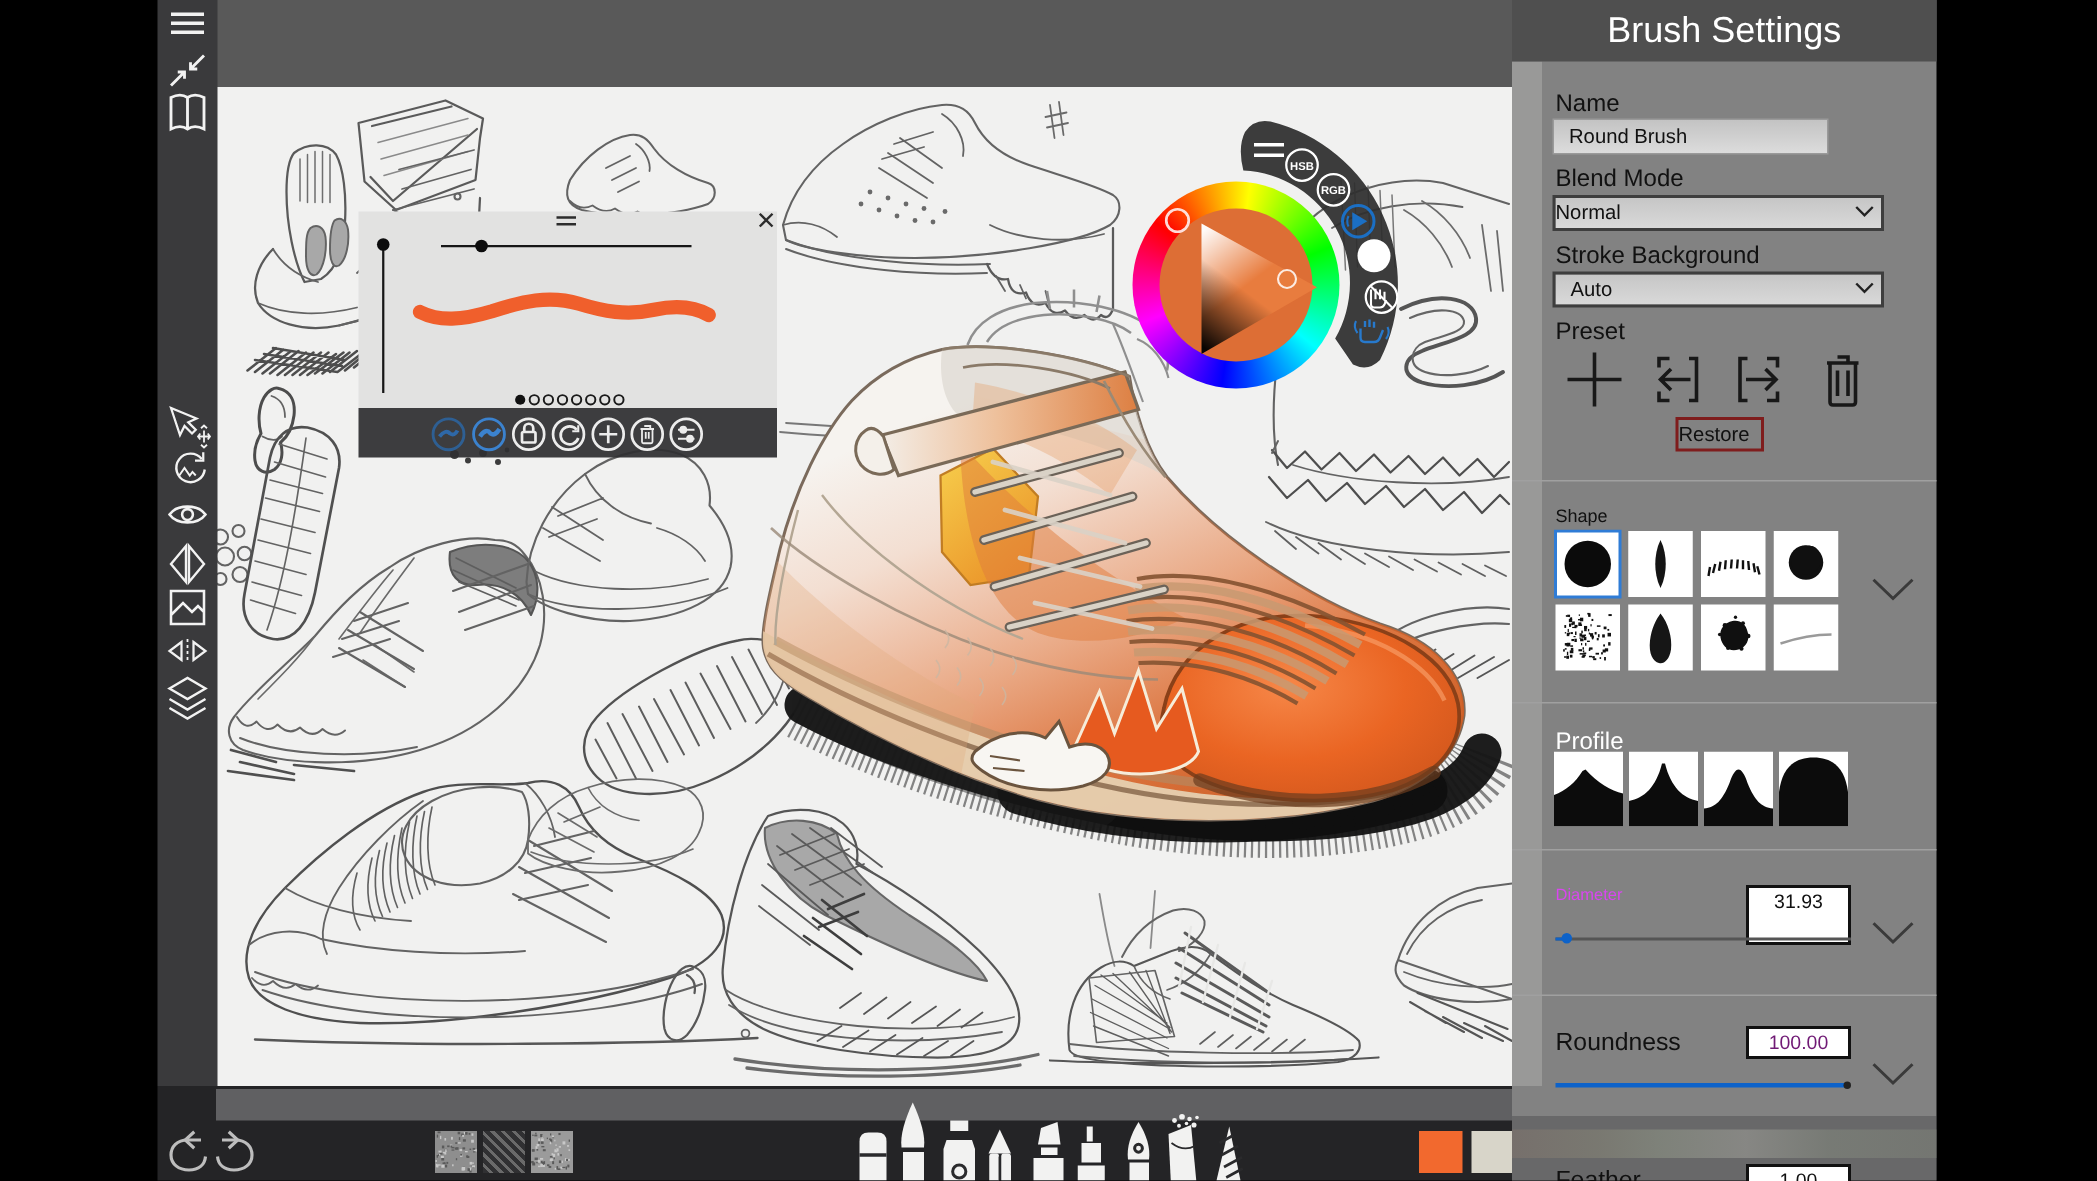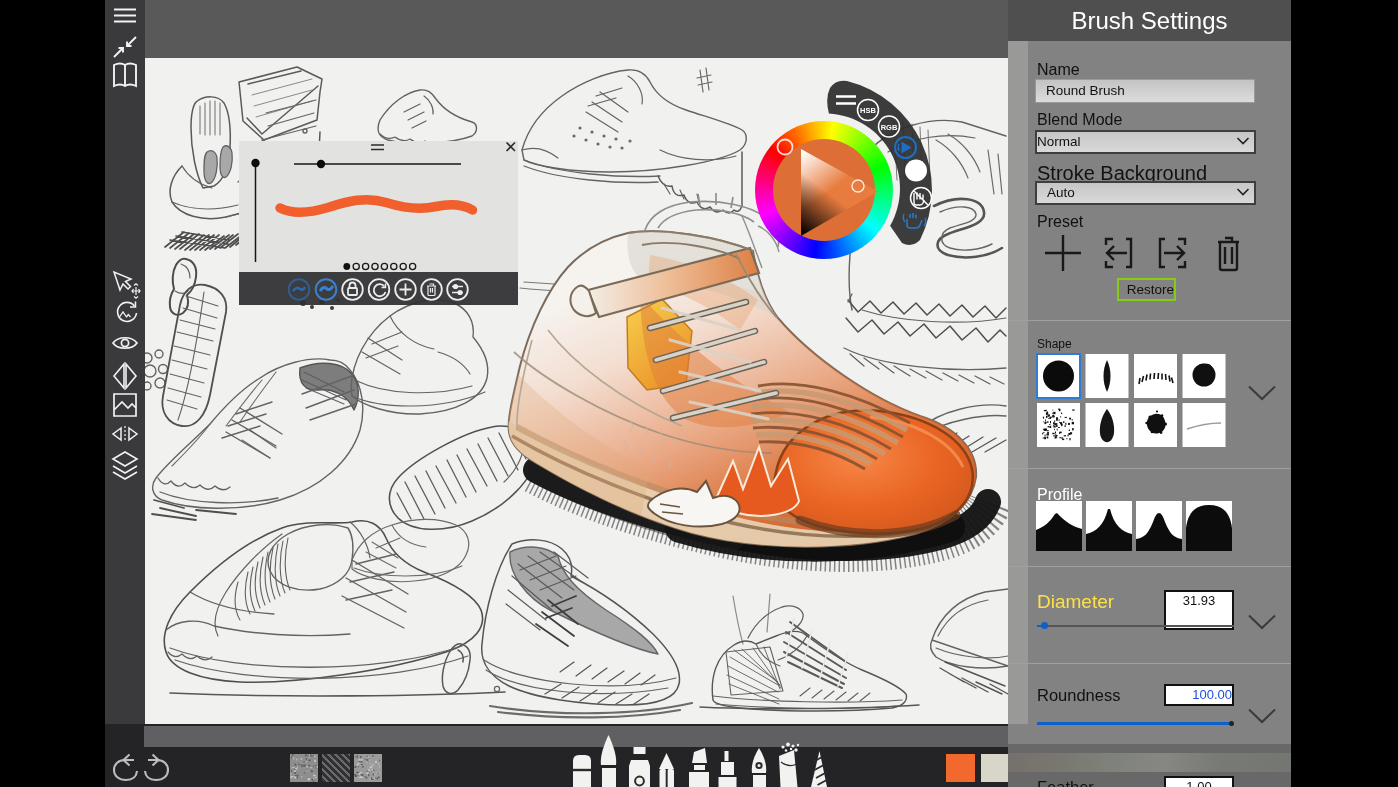--- a/index.html
+++ b/index.html
@@ -565,43 +565,43 @@
   <polygon points="801,149 801,236 878,191.5" fill="url(#tblack)"></polygon>
  </g>
  <circle cx="858" cy="186" r="6" stroke="rgba(255,255,255,0.85)" stroke-width="1.4" fill="none"></circle>
  <circle cx="785" cy="147" r="7.5" stroke="rgba(255,240,240,0.9)" stroke-width="1.8" fill="none"></circle>
 </svg>
 
 <div class="abs" style="left:1008px;top:0;width:283px;height:787px;background:#828282"></div>
 <div class="abs" style="left:1008px;top:41px;width:20px;height:683px;background:rgba(235,235,233,0.22)"></div>
 <div class="abs" style="left:1008px;top:0;width:283px;height:41px;background:#4f4f4f;color:#fff;font-size:24px;text-align:center;line-height:41px">Brush Settings</div>
 <div class="abs" style="left:1037px;top:61px;color:#111;font-size:16px">Name</div>
-<div class="abs" style="left:1035px;top:79px;width:220px;height:24px;background:linear-gradient(#c3c3c3,#dcdcdc);border:1px solid #9a9a9a;color:#111;font-size:13.5px;line-height:22px;padding-left:10px">Round Brush</div>
+<div class="abs" style="left:1035px;top:79px;width:184px;height:24px;background:linear-gradient(#c3c3c3,#dcdcdc);border:1px solid #9a9a9a;color:#111;font-size:13.5px;line-height:22px;padding-left:10px">Round Brush</div>
 <div class="abs" style="left:1037px;top:111px;color:#111;font-size:16px">Blend Mode</div>
 <div class="abs" style="left:1035px;top:130px;width:221px;height:24px;background:linear-gradient(#c6c6c6,#d9d9d9);border:2px solid #3e3e3e;color:#111;font-size:13.5px;line-height:20px;">Normal</div>
 <svg class="abs" style="left:1236px;top:136px" width="14" height="10" viewBox="0 0 14 10">
     <path d="M1.5,2 L7,7.5 L12.5,2" stroke="#222" stroke-width="1.6" fill="none"></path>
   </svg>
-<div class="abs" style="left:1037px;top:162px;color:#111;font-size:20px">Stroke Background</div>
+<div class="abs" style="left:1037px;top:162px;color:#111;font-size:16px">Stroke Background</div>
 <div class="abs" style="left:1035px;top:181px;width:221px;height:24px;background:linear-gradient(#c6c6c6,#d9d9d9);border:2px solid #3e3e3e;color:#111;font-size:13.5px;line-height:20px;padding-left:10px">Auto</div>
 <svg class="abs" style="left:1236px;top:187px" width="14" height="10" viewBox="0 0 14 10">
     <path d="M1.5,2 L7,7.5 L12.5,2" stroke="#222" stroke-width="1.6" fill="none"></path>
   </svg>
 <div class="abs" style="left:1037px;top:213px;color:#111;font-size:16px">Preset</div>
 <svg class="abs" style="left:1035px;top:230px" width="215" height="45" viewBox="1035 230 215 45">
  <g stroke="#181818" stroke-width="2.4" fill="none">
   <path d="M1045,253 H1081 M1063,235 V271"></path>
   <path d="M1126,239 H1131 V267 H1126 M1113,239 H1106 V245 M1113,267 H1106 V261"></path>
   <path d="M1127,253 H1107 M1114,246 L1107,253 L1114,260"></path>
   <path d="M1165,239 H1160 V267 H1165 M1178,239 H1185 V245 M1178,267 H1185 V261"></path>
   <path d="M1164,253 H1184 M1177,246 L1184,253 L1177,260"></path>
   <path d="M1218,242 H1239 M1220,242 V268 Q1220,270 1222,270 H1235 Q1237,270 1237,268 V242 M1225,238 H1232 V242 M1225,247 V264 M1232,247 V264"></path>
  </g>
 </svg>
-<div class="abs" style="left:1117px;top:278px;width:59px;height:23px;border:2px solid #84cc16;color:#111;font-size:13.5px;text-align:right;line-height:19px">Restore</div>
+<div class="abs" style="left:1117px;top:278px;width:59px;height:23px;border:2px solid #7f1d1d;color:#111;font-size:13.5px;text-align:left;line-height:19px">Restore</div>
 <div class="abs" style="left:1008px;top:320px;width:283px;height:1px;background:#a0a0a0"></div>
 <div class="abs" style="left:1037px;top:337px;color:#111;font-size:12px">Shape</div>
 <svg class="abs" style="left:1036px;top:353px" width="196" height="96" viewBox="0 0 196 96">
  <g>
   <rect x="1" y="1" width="43" height="44" fill="#fff" stroke="#2f7cd6" stroke-width="2"></rect>
   <rect x="49.5" y="1" width="43" height="44" fill="#fff"></rect>
   <rect x="98" y="1" width="43" height="44" fill="#fff"></rect>
   <rect x="146.5" y="1" width="43" height="44" fill="#fff"></rect>
   <rect x="1" y="50" width="43" height="44" fill="#fff"></rect>
   <rect x="49.5" y="50" width="43" height="44" fill="#fff"></rect>
@@ -739,31 +739,31 @@
  <rect x="0" y="0" width="46" height="50" fill="#fff"></rect>
  <rect x="50" y="0" width="46" height="50" fill="#fff"></rect>
  <rect x="100" y="0" width="46" height="50" fill="#fff"></rect>
  <rect x="150" y="0" width="46" height="50" fill="#fff"></rect>
  <path d="M0,50 L0,29 C8,26 14,21 19,13 L21,12 C29,21 38,26 46,28 L46,50 Z" fill="#0c0c0c"></path>
  <path d="M50,50 L50,33 C60,31 68,24 72,8 L74,8 C78,24 86,31 96,33 L96,50 Z" fill="#0c0c0c"></path>
  <path d="M100,50 L100,38 C108,37 112,33 117,21 C119,15 121,12 123,12 C125,12 127,15 129,21 C134,33 138,37 146,38 L146,50 Z" fill="#0c0c0c"></path>
  <path d="M150,50 L150,27 C152,12 159,4 173,4 C187,4 194,12 196,27 L196,50 Z" fill="#0c0c0c"></path>
 </svg>
 <div class="abs" style="left:1008px;top:566px;width:283px;height:1px;background:#a0a0a0"></div>
-<div class="abs" style="left:1037px;top:591px;color:#fde047;font-size:19px">Diameter</div>
+<div class="abs" style="left:1037px;top:591px;color:#d946ef;font-size:11px">Diameter</div>
 <div class="abs" style="left:1164px;top:590px;width:70px;height:40px;background:#fff;border:2px solid #111;color:#111;font-size:13px;line-height:18px;text-align:center">31.93</div>
 <div class="abs" style="left:1037px;top:625px;width:197px;height:2px;background:#555"></div>
 <div class="abs" style="left:1037px;top:625px;width:8px;height:2px;background:#0d62c9"></div>
 <div class="abs" style="left:1041px;top:622px;width:7px;height:7px;border-radius:50%;background:#0d62c9"></div>
 <svg class="abs" style="left:1248px;top:614px" width="28" height="16" viewBox="0 0 28 16">
     <path d="M1,1.5 L14,14 L27,1.5" stroke="#3a3a3a" stroke-width="2" fill="none"></path>
   </svg>
 <div class="abs" style="left:1008px;top:663px;width:283px;height:1px;background:#a0a0a0"></div>
 <div class="abs" style="left:1037px;top:686px;color:#111;font-size:16.5px">Roundness</div>
-<div class="abs" style="left:1164px;top:684px;width:70px;height:22px;background:#fff;border:2px solid #111;color:#1d4ed8;font-size:13px;line-height:18px;text-align:right">100.00</div>
+<div class="abs" style="left:1164px;top:684px;width:70px;height:22px;background:#fff;border:2px solid #111;color:#701a75;font-size:13px;line-height:18px;text-align:center">100.00</div>
 <div class="abs" style="left:1037px;top:722px;width:196px;height:2.5px;background:#0d62c9"></div>
 <div class="abs" style="left:1229px;top:720.5px;width:5px;height:5px;border-radius:50%;background:#222"></div>
 <svg class="abs" style="left:1248px;top:708px" width="28" height="16" viewBox="0 0 28 16">
     <path d="M1,1.5 L14,14 L27,1.5" stroke="#3a3a3a" stroke-width="2" fill="none"></path>
   </svg>
 
 <div class="abs" style="left:1008px;top:744px;width:283px;height:43px;background:rgba(40,40,42,0.28)"></div>
 <div class="abs" style="left:1008px;top:753px;width:283px;height:19px;background:linear-gradient(90deg,rgba(130,118,110,0.55),rgba(138,136,120,0.5) 20%,rgba(148,155,138,0.5) 35%,rgba(165,165,158,0.5) 55%,rgba(134,140,128,0.5) 75%,rgba(128,132,122,0.5))"></div>
 <div class="abs" style="left:1037px;top:778px;color:#111;font-size:16.5px">Feather</div>
 <div class="abs" style="left:1164px;top:776px;width:70px;height:22px;background:#fff;border:2px solid #111;color:#111;font-size:13px;line-height:18px;text-align:center">1.00</div>

